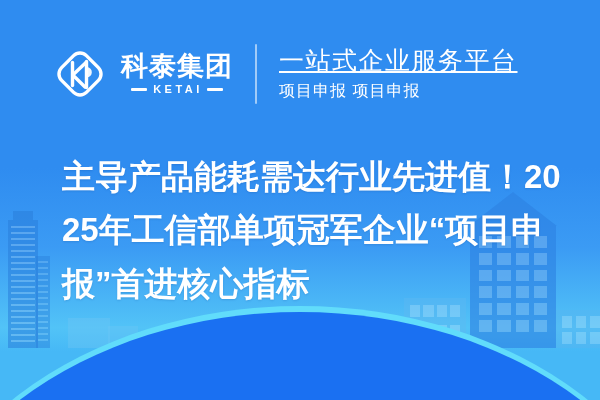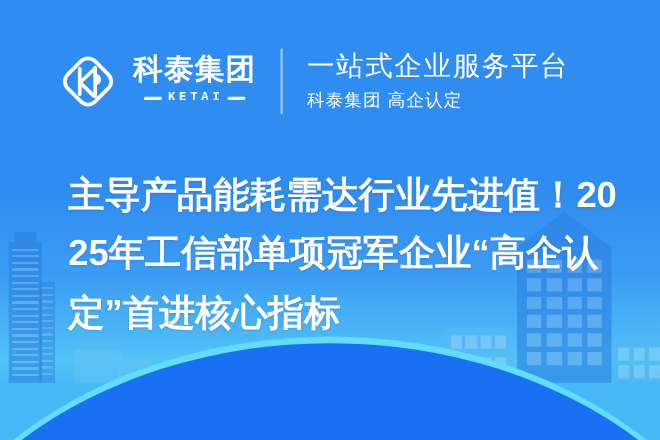--- a/index.html
+++ b/index.html
@@ -130,21 +130,21 @@
   }
   .logo-mark {
     width:56px; height:56px;
     flex:0 0 56px;
     position:relative;
   }
   .logo-mark svg { display:block; }
 
   .logo-word {
     margin-left:13px;
-    display:flex; flex-direction:column; align-items:flex-end;font-family:Liberation Mono, monospace;
+    display:flex; flex-direction:column; align-items:flex-end;
   }
   .logo-cn {
     color:#ffffff;
     font-size:27px;
     font-weight:bold;
     letter-spacing:1px;
     line-height:1.02;
     white-space:nowrap;
   }
   .logo-en {
@@ -170,20 +170,21 @@
   .tagline {
     margin-left:22px;
     display:flex; flex-direction:column; justify-content:center;
   }
   .tagline-1 {
     color:#ffffff;
     font-size:25px;
     letter-spacing:1.5px;
     line-height:1.15;
     white-space:nowrap;
+    text-decoration:underline;
   }
   .tagline-2 {
     color:#ffffff;
     font-size:16px;
     letter-spacing:1px;
     margin-top:7px;
     white-space:nowrap;
   }
 
   
@@ -299,19 +300,19 @@
           <span class="txt">KETAI</span>
           <span class="rule"></span>
         </div>
       </div>
     </div>
 
     <div class="divider"></div>
 
     <div class="tagline">
       <div class="tagline-1">一站式企业服务平台</div>
-      <div class="tagline-2">科泰集团 高企认定</div>
+      <div class="tagline-2">项目申报 项目申报</div>
     </div>
   </div>
 
-  <div id="headline">主导产品能耗需达行业先进值！2025年工信部单项冠军企业“高企认定”首进核心指标</div>
+  <div id="headline">主导产品能耗需达行业先进值！2025年工信部单项冠军企业“项目申报”首进核心指标</div>
 
 </div>
 
 </body></html>

